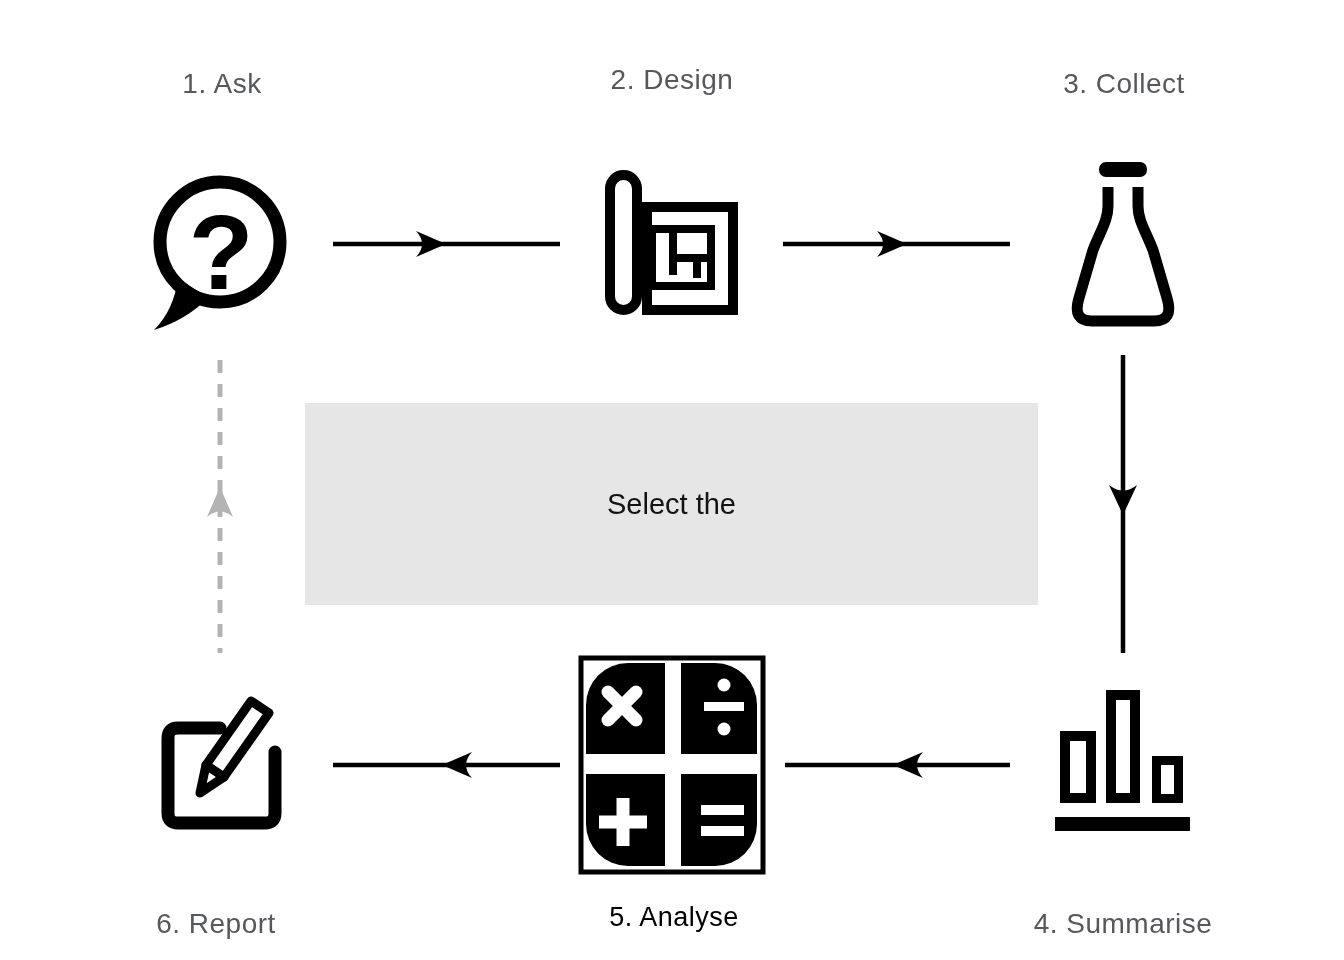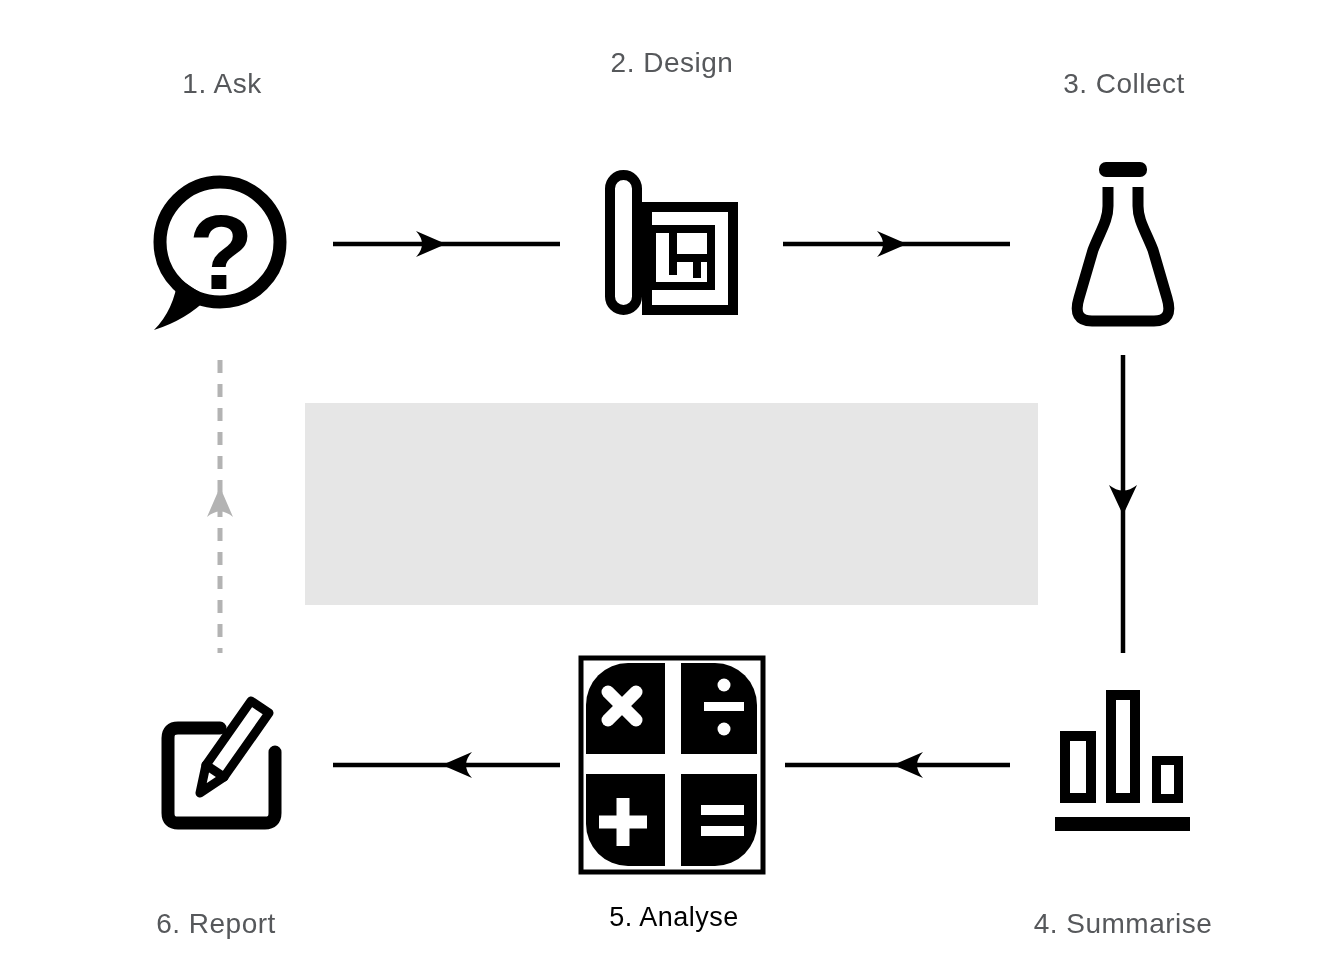--- a/index.html
+++ b/index.html
@@ -43,21 +43,21 @@
     font-family:"Liberation Sans", sans-serif;
     font-weight:bold;font-size:106px;fill:var(--ink);
   }
 </style>
 </head>
 <body>
 
 <div class="canvas">
 
   <div class="label" style="left:222px;top:68px">1. Ask</div>
-  <div class="label" style="left:672px;top:47px">2. Design</div>
+  <div class="label" style="left:672px;top:64px">2. Design</div>
   <div class="label" style="left:1124px;top:68px">3. Collect</div>
   <div class="label" style="left:1123px;top:908px">4. Summarise</div>
   <div class="label emphasis" style="left:674px;top:902px">5. Analyse</div>
   <div class="label" style="left:216px;top:908px">6. Report</div>
 
   <svg class="icon" style="left:150px;top:172px" width="140" height="158" viewBox="0 0 140 158">
     <circle class="s-ink f-none" cx="70" cy="70" r="60" stroke-width="13"></circle>
     <path class="f-ink" d="M 28 106 Q 24 138 4 158 Q 36 148 58 126 Z"></path>
     <text class="qmark" x="71" y="117" text-anchor="middle">?</text>
   </svg>
@@ -110,20 +110,21 @@
     </g>
   </svg>
 
   <svg class="icon" style="left:158px;top:698px" width="130" height="160" viewBox="0 0 130 160">
     <path class="s-ink f-none" stroke-width="13" stroke-linecap="round" stroke-linejoin="round" d="M 62 30 L 20 30 Q 10 30 10 40 L 10 115 Q 10 125 20 125 L 107 125 Q 117 125 117 115 L 117 54"></path>
     <polygon class="s-ink f-white" stroke-width="9" stroke-linejoin="round" points="42,95 66,79 111,15 93,3 48,67"></polygon>
     <line class="s-ink" x1="66" y1="79" x2="48" y2="67" stroke-width="9" stroke-linecap="round"></line>
   </svg>
 
   <div class="note-box">
+    <div class="note-line">Select the</div>
   </div>
 
   <svg class="arrow" style="left:333px;top:232px" width="227" height="24" viewBox="0 0 227 24">
     <line class="s-ink" x1="0" y1="12" x2="227" y2="12" stroke-width="4.5"></line>
     <path class="f-ink" d="M 113 12 L 83 -1 Q 95 12 83 25 Z"></path>
   </svg>
 
   <svg class="arrow" style="left:783px;top:232px" width="227" height="24" viewBox="0 0 227 24">
     <line class="s-ink" x1="0" y1="12" x2="227" y2="12" stroke-width="4.5"></line>
     <path class="f-ink" d="M 124 12 L 94 -1 Q 106 12 94 25 Z"></path>

